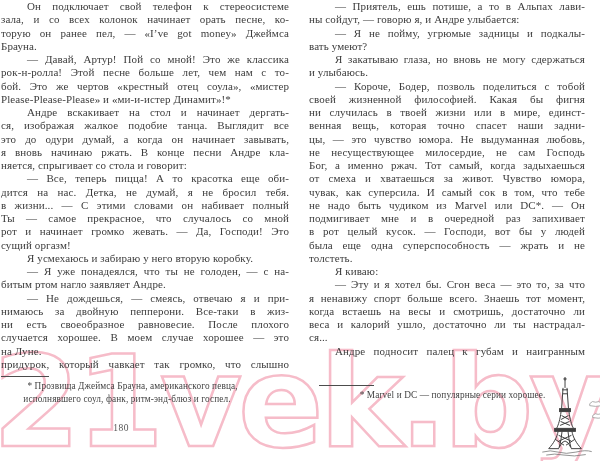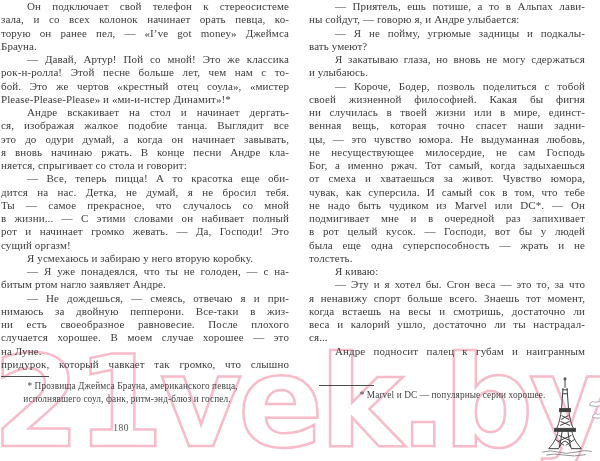--- a/index.html
+++ b/index.html
@@ -49,36 +49,36 @@
 </head>
 <body>
 
 <div class="book">
 
   <div class="watermark">21vek.by</div>
 
   <section class="page page-left">
     <div class="body-text">
         <div class="line ind">Он подключает свой телефон к стереосистеме</div>
-        <div class="line">зала, и со всех колонок начинает орать певца, ко-</div>
+        <div class="line">зала, и со всех колонок начинает орать песне, ко-</div>
         <div class="line">торую он ранее пел, — «I’ve got money» Джеймса</div>
         <div class="line end">Брауна.</div>
         <div class="line ind">— Давай, Артур! Пой со мной! Это же классика</div>
         <div class="line">рок-н-ролла! Этой песне больше лет, чем нам с то-</div>
         <div class="line">бой. Это же чертов «крестный отец соула», «мистер</div>
         <div class="line end">Please-Please-Please» и «ми-и-истер Динамит»!*</div>
         <div class="line ind">Андре вскакивает на стол и начинает дергать-</div>
         <div class="line">ся, изображая жалкое подобие танца. Выглядит все</div>
         <div class="line">это до одури думай, а когда он начинает завывать,</div>
         <div class="line">я вновь начинаю ржать. В конце песни Андре кла-</div>
         <div class="line end">няется, спрыгивает со стола и говорит:</div>
         <div class="line ind">— Все, теперь пицца! А то красотка еще оби-</div>
         <div class="line">дится на нас. Детка, не думай, я не бросил тебя.</div>
+        <div class="line">в жизни... — С этими словами он набивает полный</div>
         <div class="line">Ты — самое прекрасное, что случалось со мной</div>
-        <div class="line">в жизни... — С этими словами он набивает полный</div>
         <div class="line">рот и начинает громко жевать. — Да, Господи! Это</div>
         <div class="line end">сущий оргазм!</div>
         <div class="line ind end">Я усмехаюсь и забираю у него вторую коробку.</div>
         <div class="line ind">— Я уже понадеялся, что ты не голоден, — с на-</div>
         <div class="line end">битым ртом нагло заявляет Андре.</div>
         <div class="line ind">— Не дождешься, — смеясь, отвечаю я и при-</div>
         <div class="line">нимаюсь за двойную пепперони. Все-таки в жиз-</div>
         <div class="line">ни есть своеобразное равновесие. После плохого</div>
         <div class="line">случается хорошее. В моем случае хорошее — это</div>
         <div class="line end">на Луне.</div>

